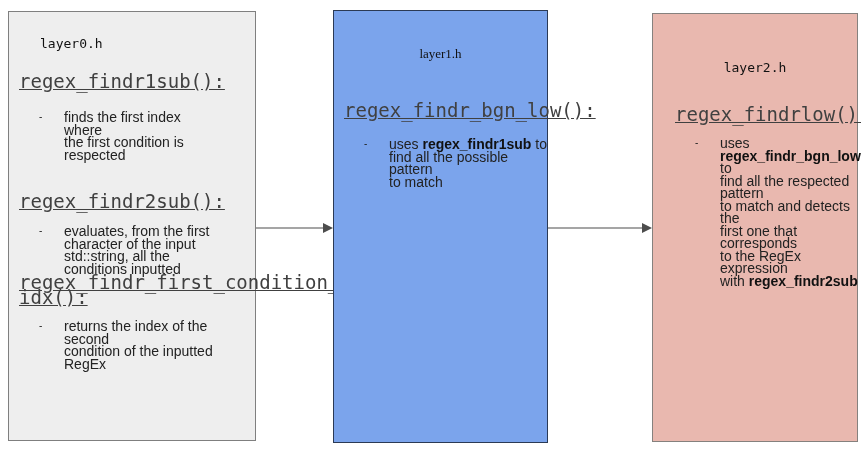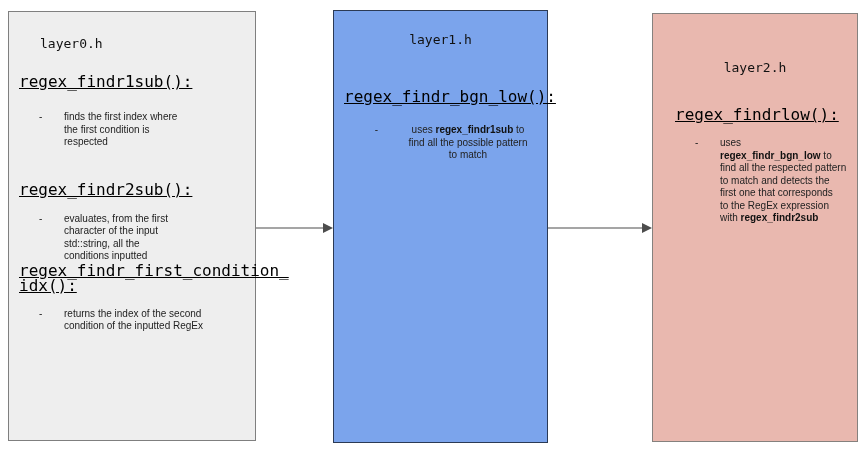--- a/index.html
+++ b/index.html
@@ -22,60 +22,60 @@
   }
   .box-title {
     font-family: "DejaVu Sans Mono", "Liberation Mono", monospace;
     font-size: 13px;
     line-height: 22px;
     color: #111111;
     text-align: center;
     white-space: pre;
   }
   #box-layer0 .box-title { text-align: left; padding-left: 31px; margin-top: 21px; }
-  #box-layer1 .box-title { margin-top: 18px; }
+  #box-layer1 .box-title { margin-top: 32px; font-family: Liberation Serif, serif; }
   #box-layer2 .box-title { margin-top: 43px; }
   .func-name {
     font-family: "DejaVu Sans Mono", "Liberation Mono", monospace;
-    font-size: 16px;
+    font-size: 19px;
     line-height: 15px;
-    color: #000000;
+    color: #404040;
     text-decoration: underline;
     white-space: pre-line;
     margin-left: 10px;
     margin-right: 6px;
   }
   .func-desc {
     display: flex;
     align-items: flex-start;
   }
   .dash {
     font-size: 10px;
     line-height: 12.5px;
     color: #222222;
     width: 25px;
     margin-left: 30px;
     flex: none;
   }
   .desc-text {
-    font-size: 10px;
+    font-size: 14px;
     line-height: 12.5px;
     color: #222222;
     white-space: pre-line;
     width: 158px;
   }
   .desc-text b { font-weight: bold; color: #111111; }
   
   #box-layer0 .func-0 { margin-top: 19px; }
   #box-layer0 .func-0 .func-desc { margin-top: 22px; }
   #box-layer0 .func-1 { margin-top: 33px; }
   #box-layer0 .func-1 .func-desc { margin-top: 16px; }
   #box-layer0 .func-2 { }
   #box-layer0 .func-2 .func-desc { margin-top: 15px; }
-  #box-layer1 .func-0 { margin-top: 38px; text-align: center; }
+  #box-layer1 .func-0 { margin-top: 38px; }
   #box-layer1 .func-0 .func-desc { margin-top: 20px; }
   #box-layer2 .func-0 { margin-top: 28px; padding-left: 12px; }
   #box-layer2 .func-0 .func-desc { margin-top: 15px; }
   .arrow-line {
     position: absolute;
     height: 2px;
   }
   .arrow-head {
     position: absolute;
     width: 0;

